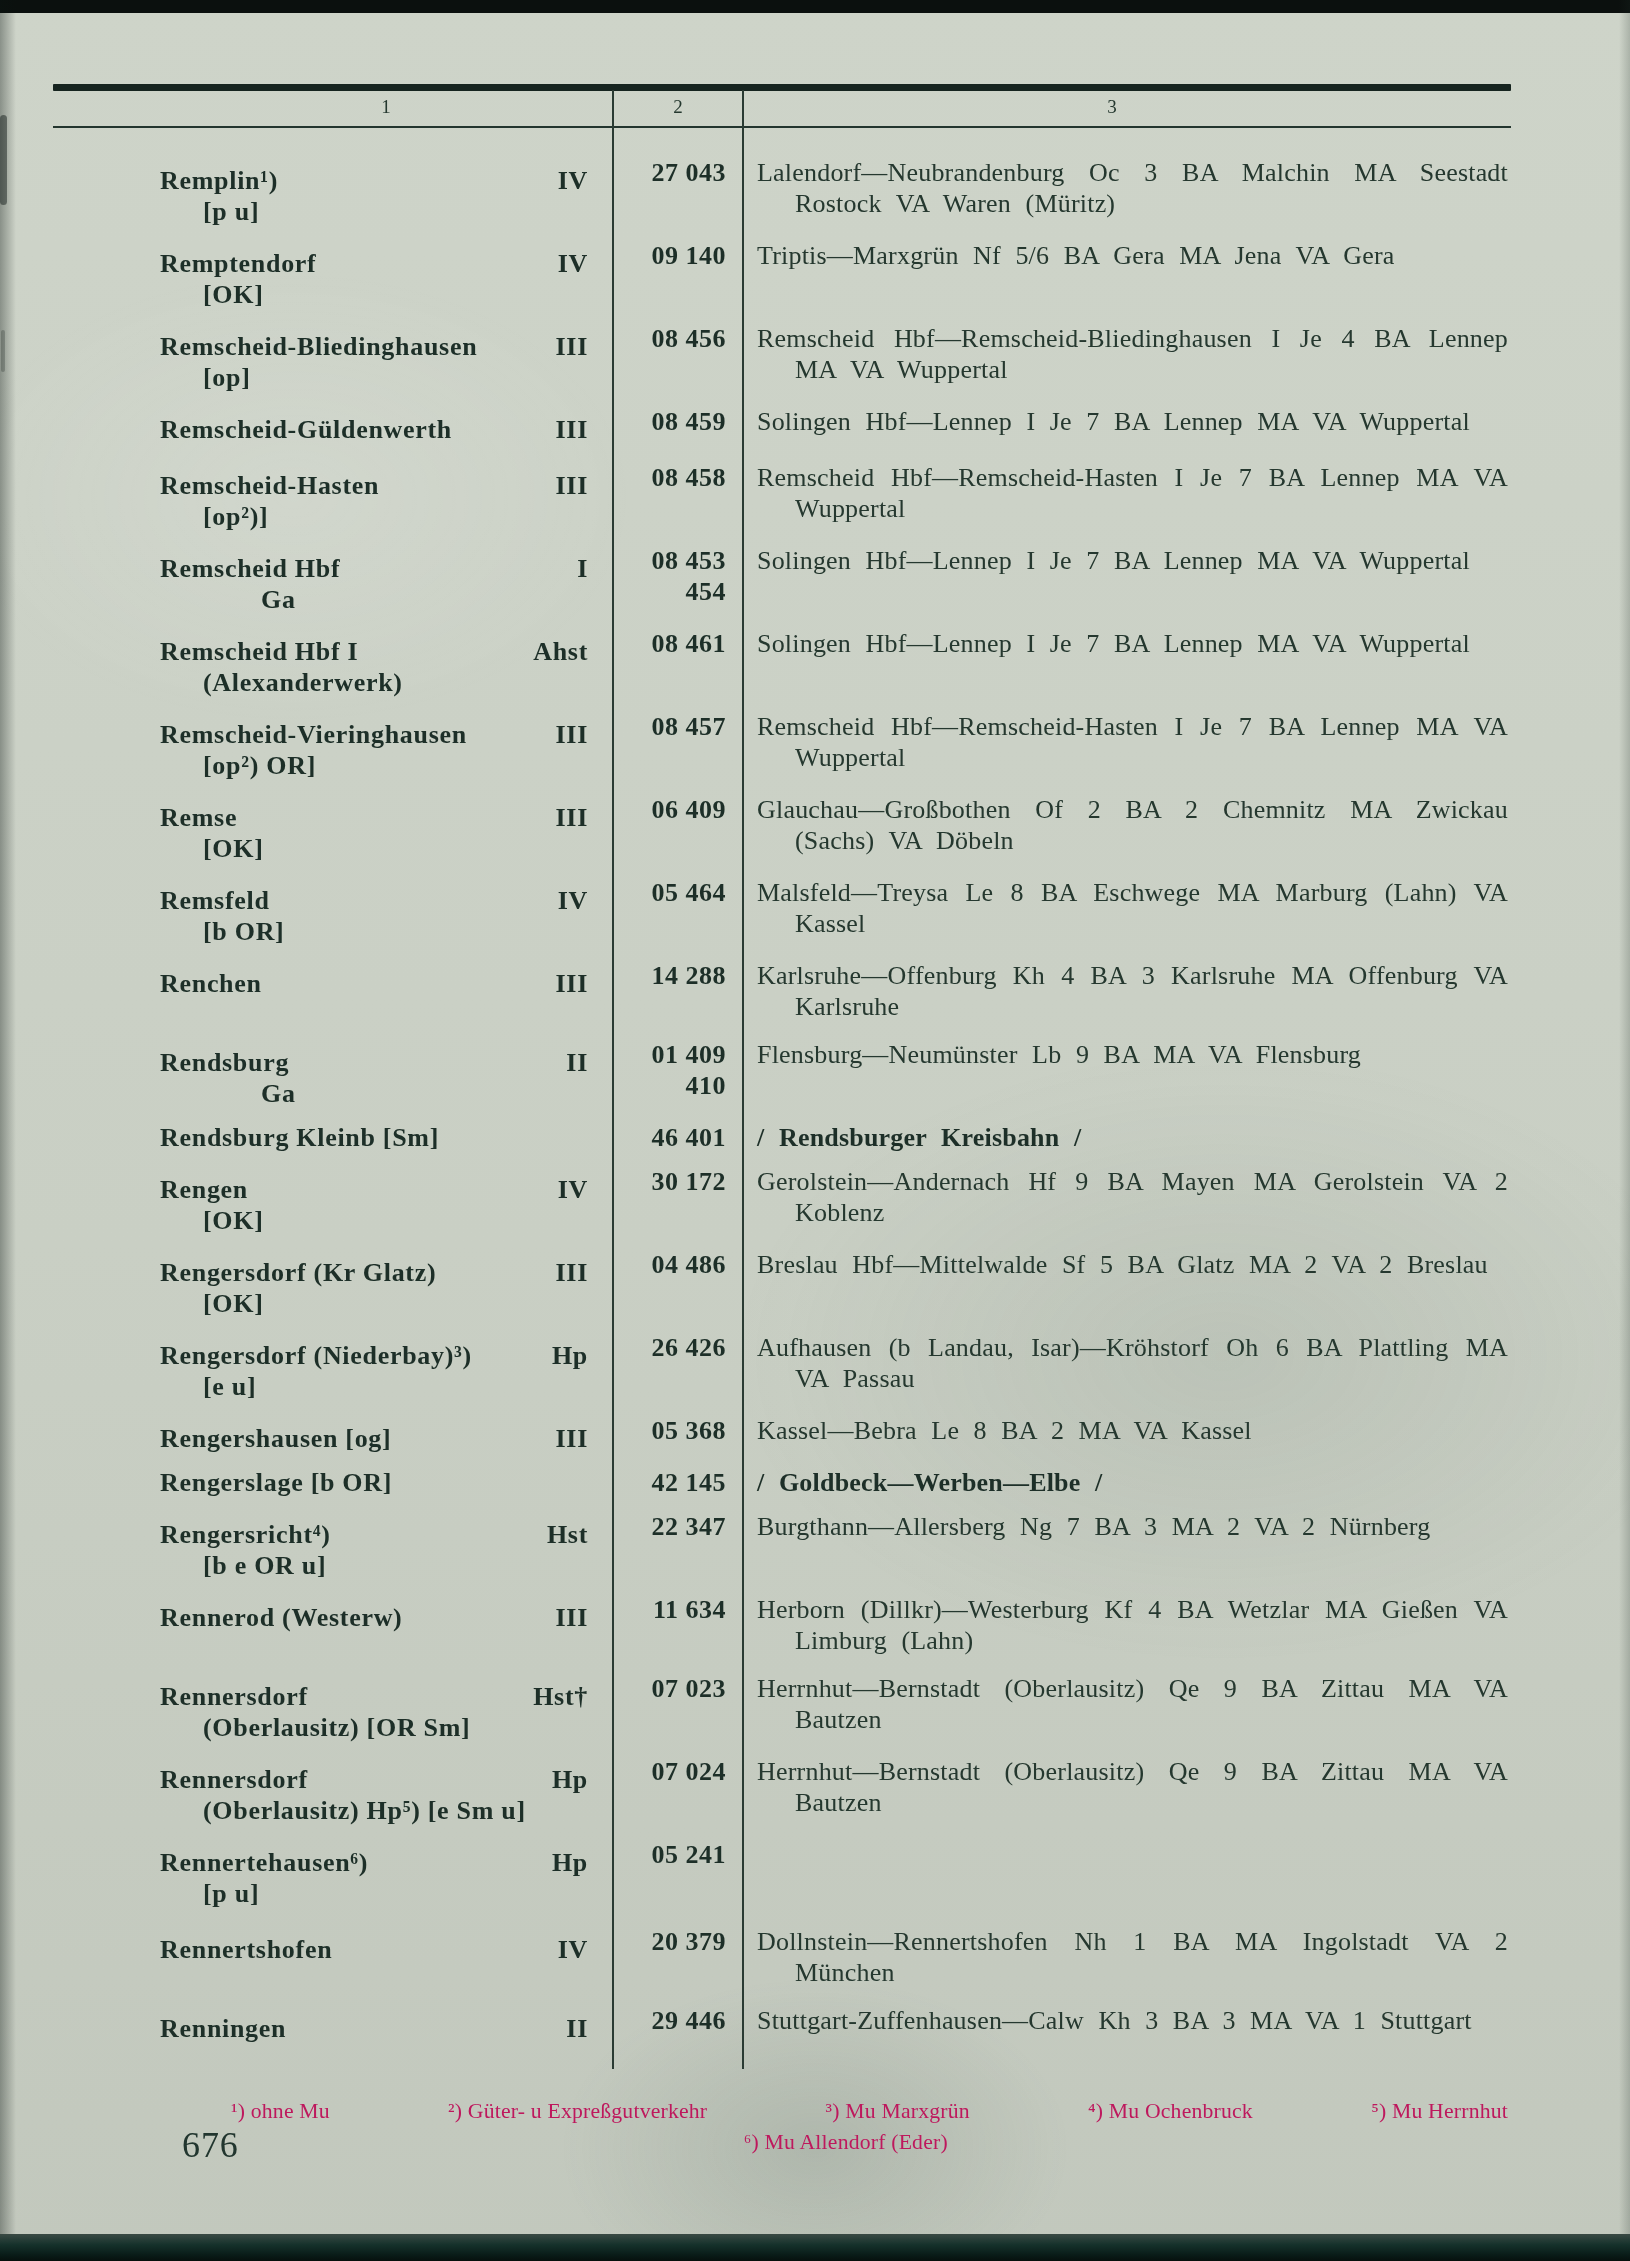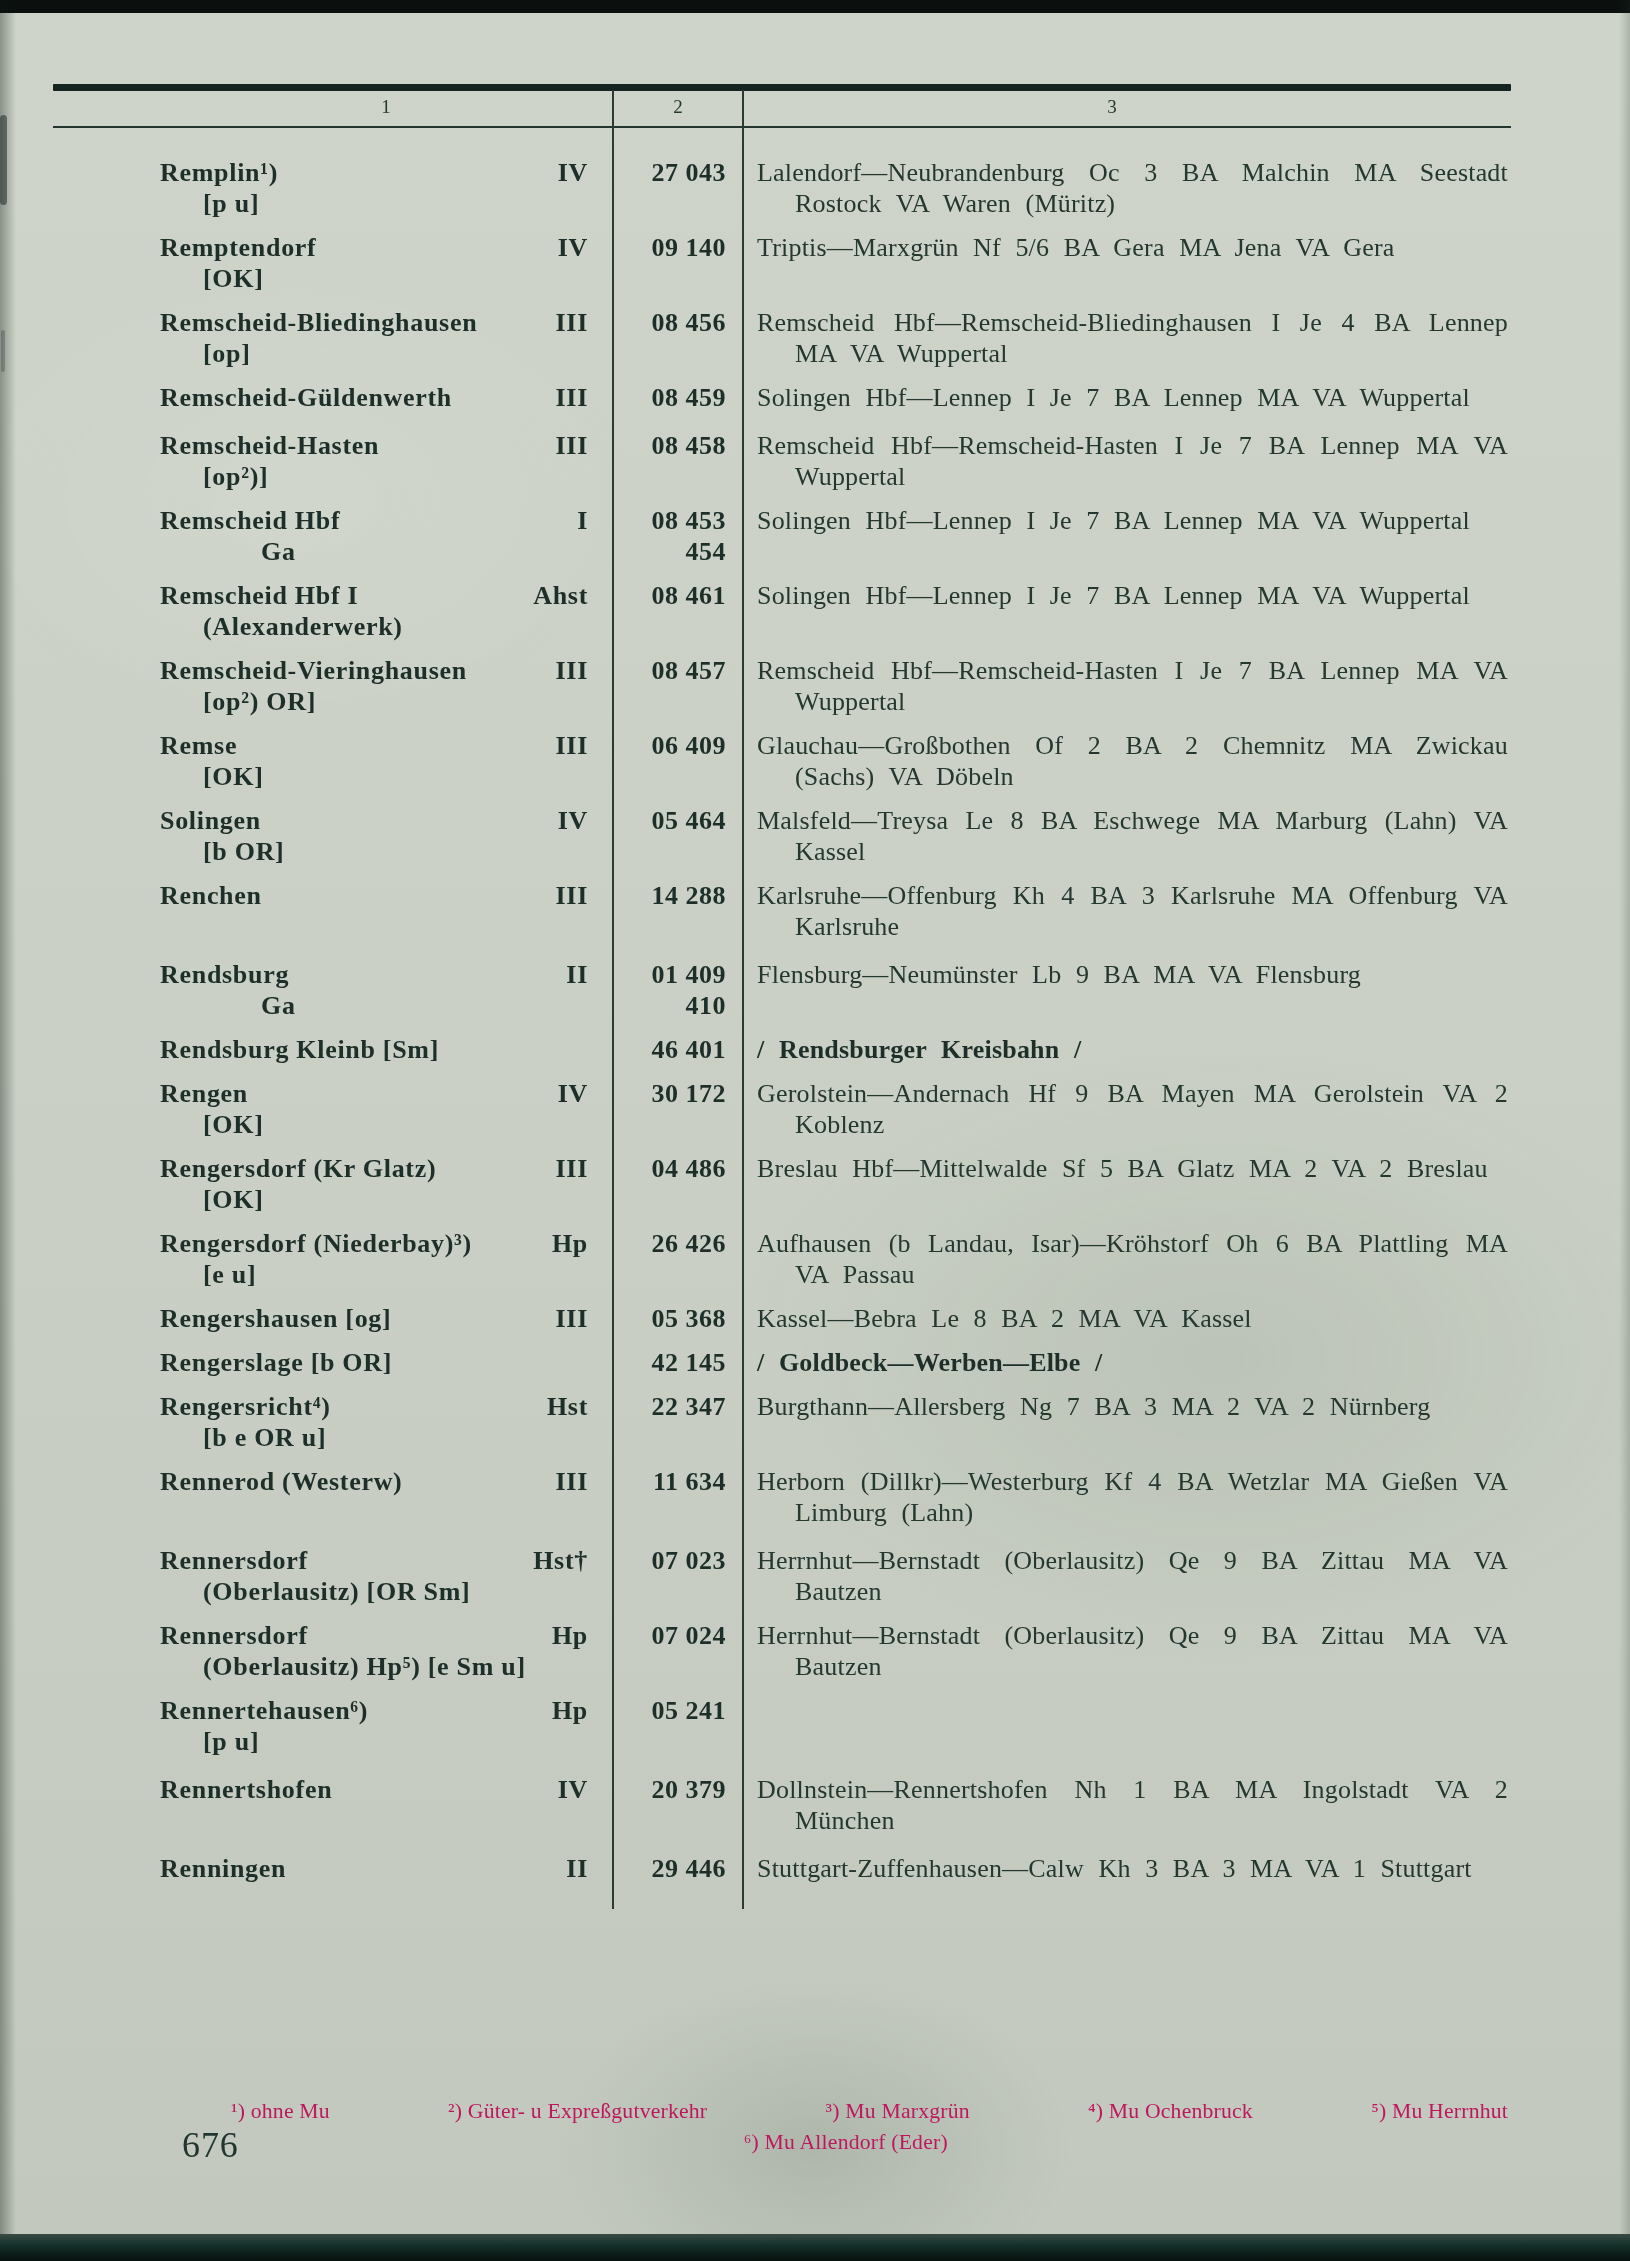--- a/index.html
+++ b/index.html
@@ -40,21 +40,21 @@
   .vr2{left:582px;}
   .hdr-spacer{height:38px;}
   .rows{padding-top:29px;}
 
   .row{display:flex;font-size:26px;line-height:31px;margin-bottom:13px;}
   .row.gap-before{margin-top:17px;}
   .cell{box-sizing:border-box;}
   .c1{width:453px;padding-right:6px;font-weight:700;letter-spacing:0.7px;color:#1d2f28;}
   .st-line{display:flex;justify-content:space-between;align-items:baseline;padding-right:19px;}
   .st-name{white-space:nowrap;}
-  .st-class{padding-left:9.4px;}
+  .st-class{padding-left:9.4px;margin-top:8px;}
   .st-sub{padding-left:43px;}
   .st-sub.ga{padding-left:101px;}
   .c2{width:130px;text-align:right;padding-right:17px;font-weight:700;color:#1d2f28;letter-spacing:0.5px;}
   .c3{flex:1;padding-left:14px;color:#25382f;}
   .route{padding-left:38px;text-indent:-38px;text-align:justify;word-spacing:0.30em;letter-spacing:0.2px;}
   .route.bold{font-weight:700;color:#1d2f28;}
 
   .footnotes{position:absolute;left:160px;top:2097px;width:1348px;font-size:21.7px;line-height:29px;color:#be185d;letter-spacing:0.2px;text-align:center;}
   .fn-line1{display:flex;justify-content:space-between;padding-left:71px;}
   .fn-line2{padding-left:23.6px;margin-top:1.9px;}
@@ -214,21 +214,21 @@
         <div class="cell c2">
           <div class="code">06 409</div>
         </div>
         <div class="cell c3">
           <div class="route">Glauchau—Großbothen Of 2 BA 2 Chemnitz MA Zwickau (Sachs) VA Döbeln</div>
         </div>
       </div>
       <div class="row">
         <div class="cell c1">
           <div class="st-line">
-            <span class="st-name">Solingen</span>
+            <span class="st-name">Remsfeld</span>
             <span class="st-class">IV</span>
           </div>
           <div class="st-sub">[b OR]</div>
         </div>
         <div class="cell c2">
           <div class="code">05 464</div>
         </div>
         <div class="cell c3">
           <div class="route">Malsfeld—Treysa Le 8 BA Eschwege MA Marburg (Lahn) VA Kassel</div>
         </div>

